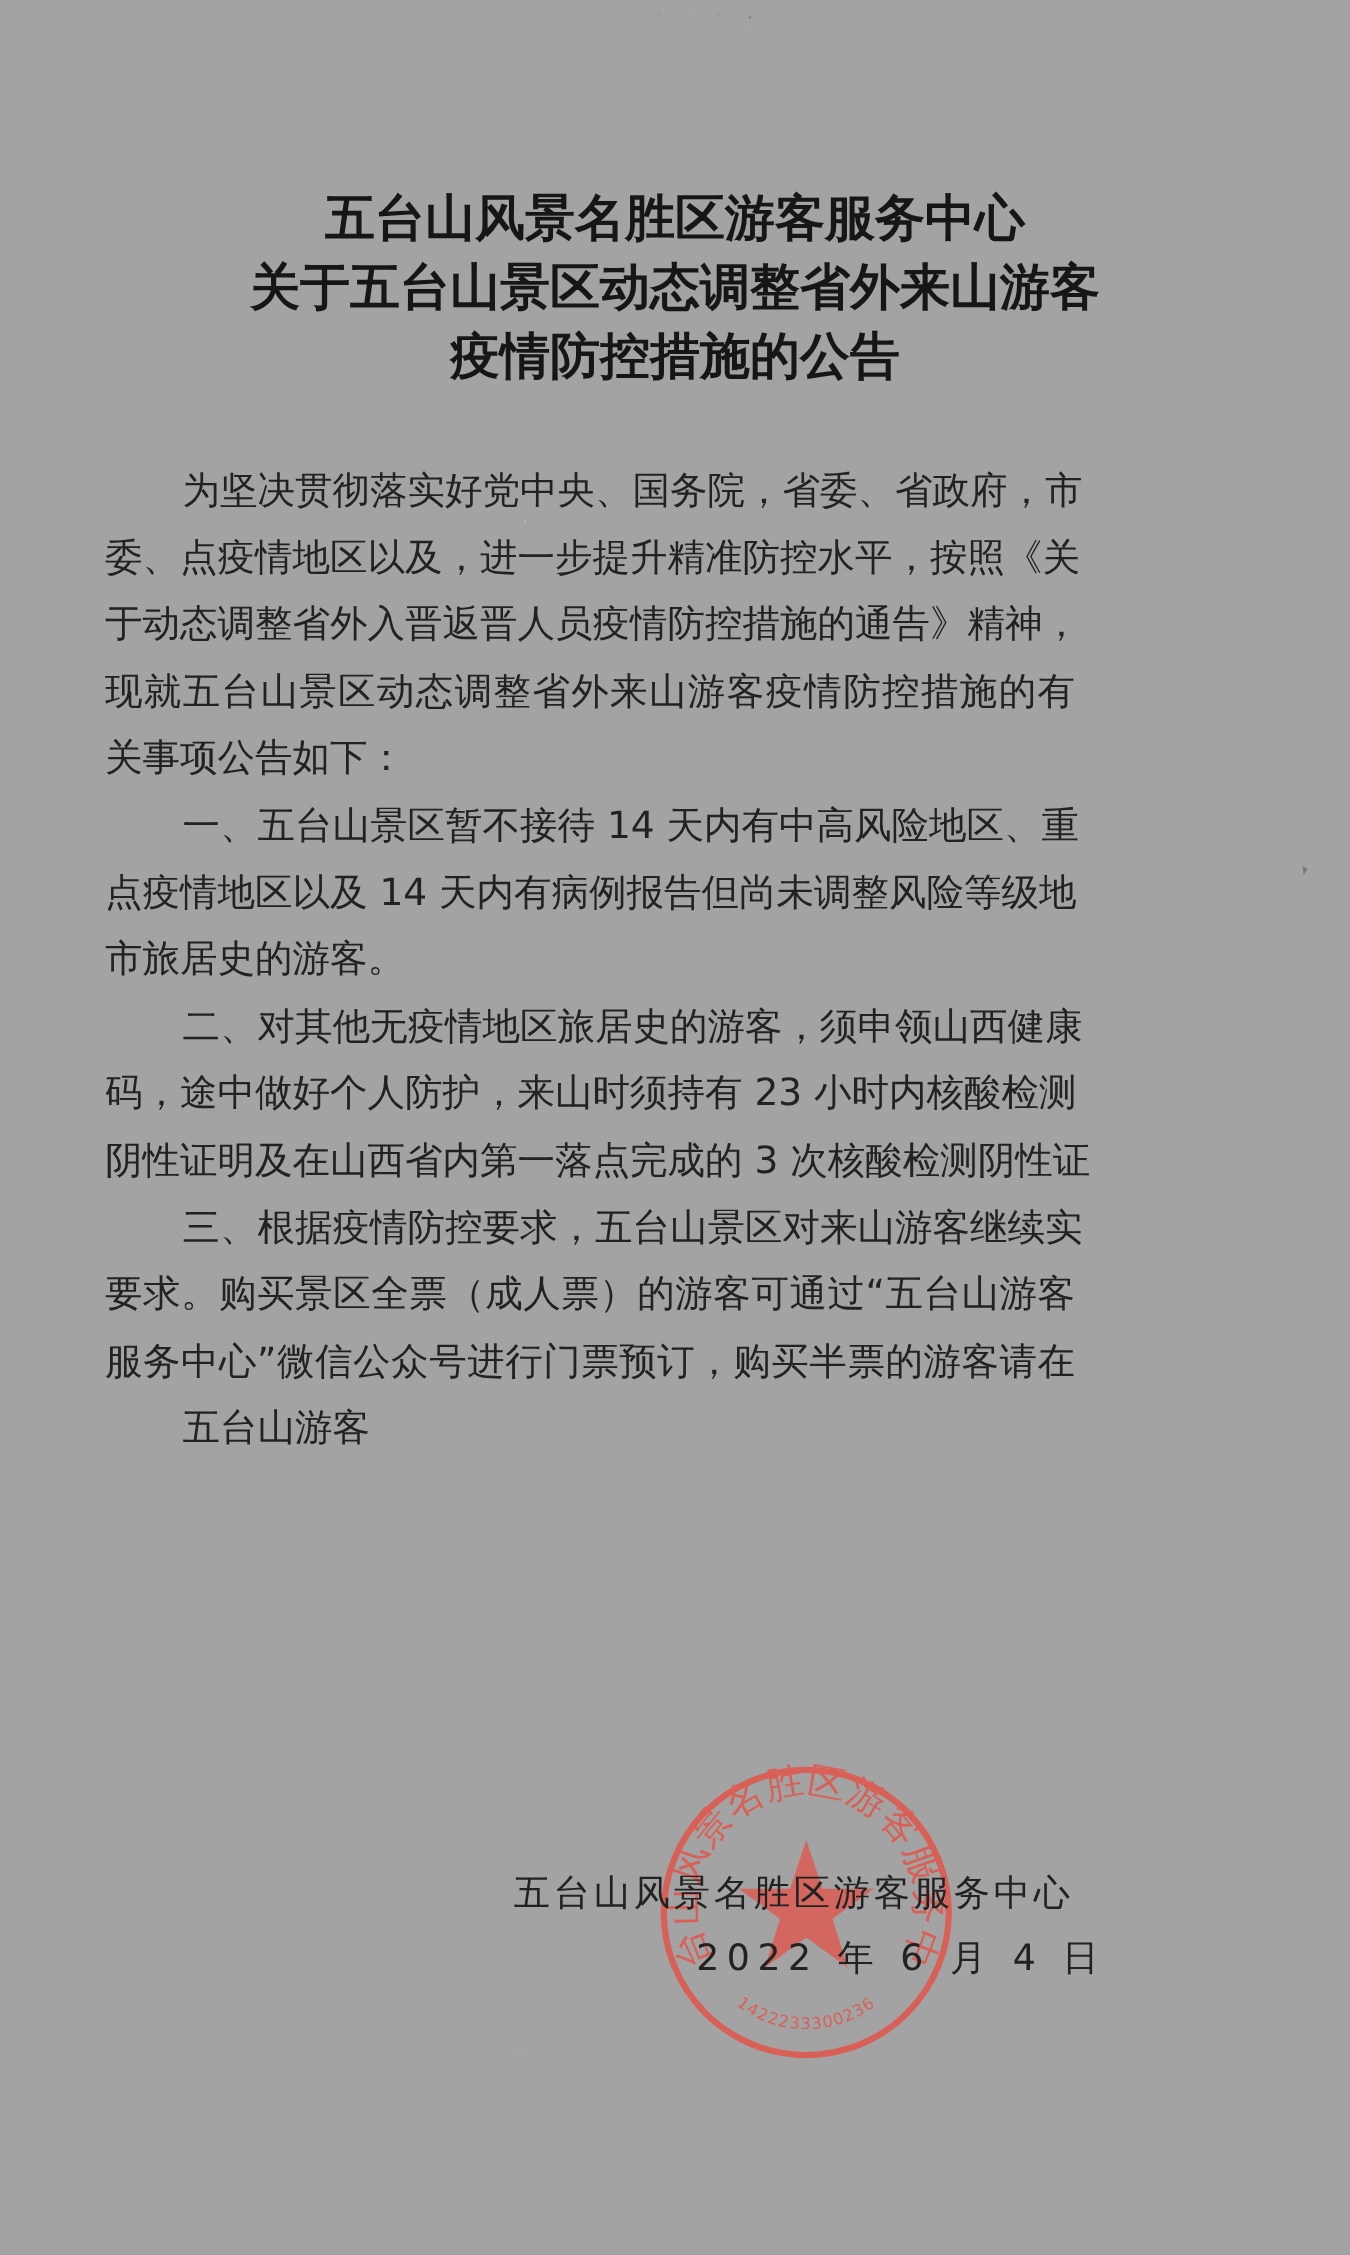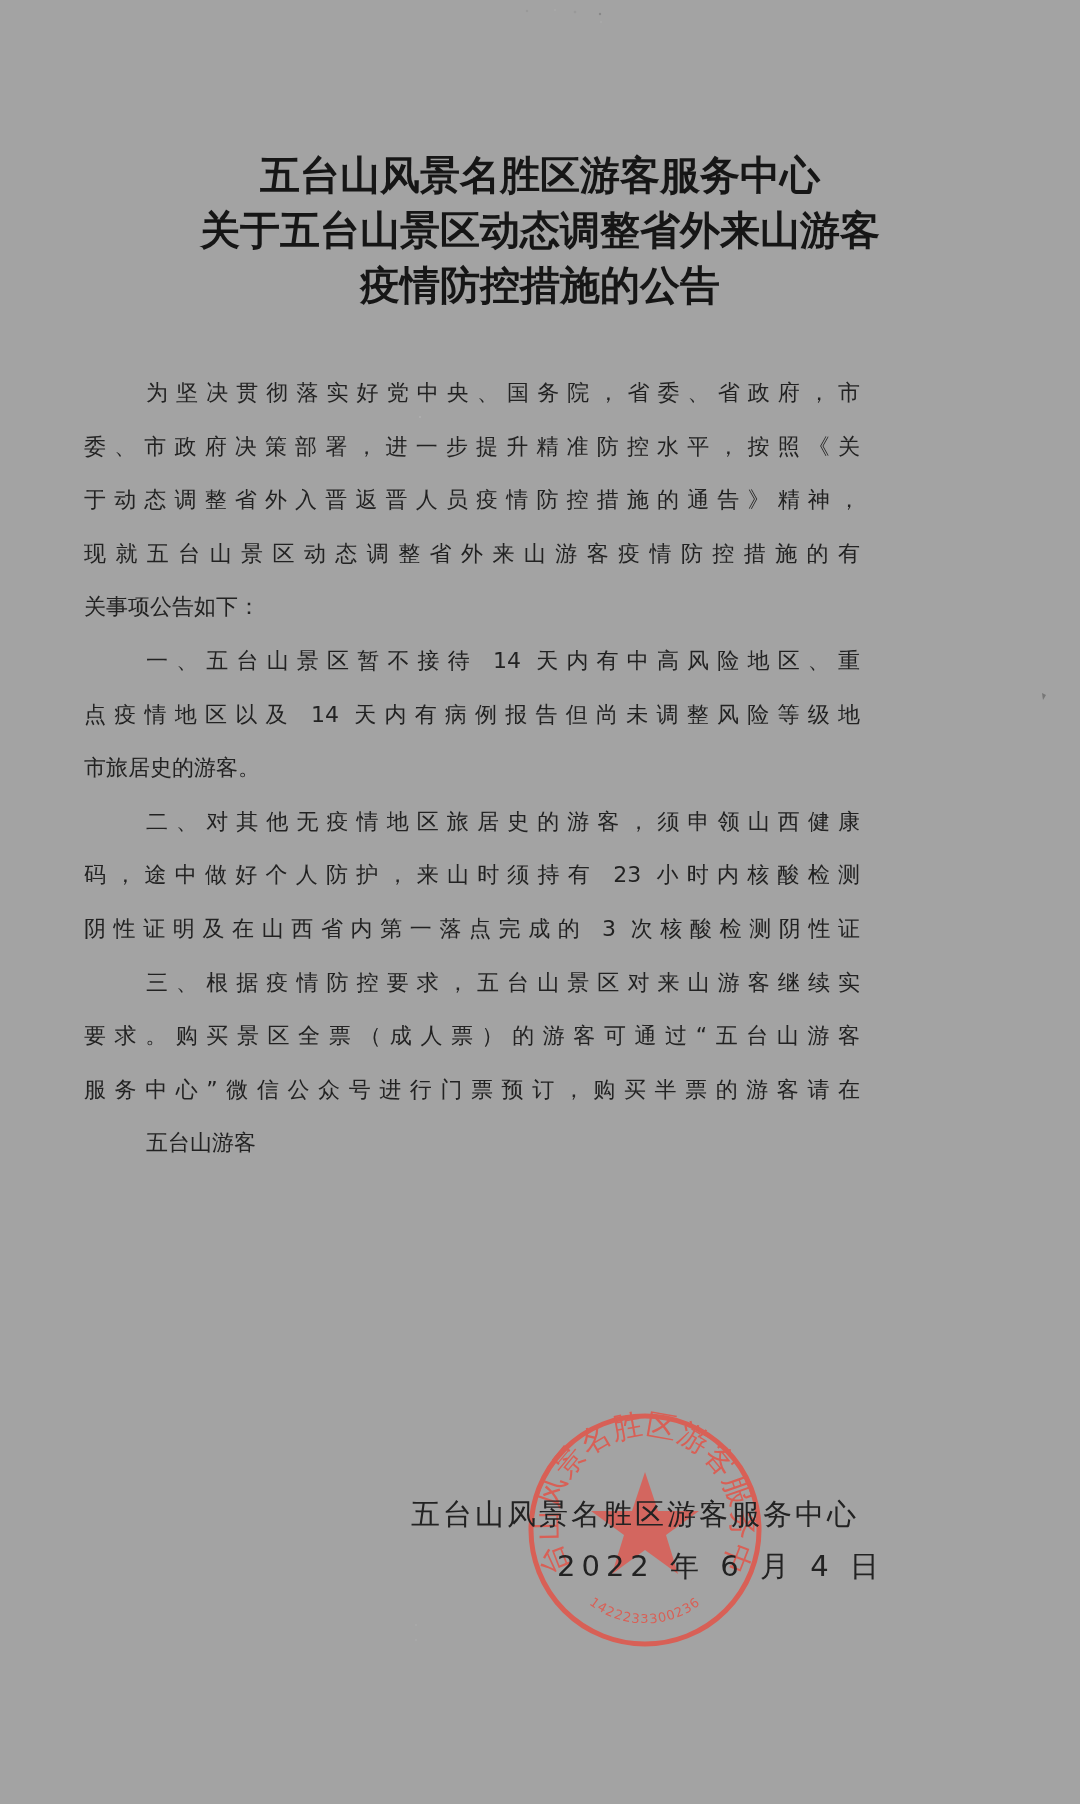--- a/index.html
+++ b/index.html
@@ -41,21 +41,21 @@
   .title-line {
     display: block;
     height: 55px;
   }
   .body-text {
     position: absolute;
     left: 84px;
     width: 776px;
     top: 366px;
     font-family: "DejaVu Sans", "Liberation Sans", sans-serif;
-    font-size: 22px;
+    font-size: 30px;
     line-height: 53.6px;
     color: #222222;
   }
   .line {
     display: block;
     white-space: nowrap;
     height: 53.6px;
     text-align: justify;
     text-align-last: justify;
     letter-spacing: 0px;
@@ -114,21 +114,21 @@
   </svg>
 
   <div class="title" style="top:148px;">
     <span class="title-line">五台山风景名胜区游客服务中心</span>
     <span class="title-line">关于五台山景区动态调整省外来山游客</span>
     <span class="title-line">疫情防控措施的公告</span>
   </div>
 
   <div class="body-text">
     <span class="line indent">为坚决贯彻落实好党中央、国务院，省委、省政府，市</span>
-    <span class="line">委、市政府决策部署，进一步提升精准防控水平，按照《关</span>
+    <span class="line">委、点疫情地区以及，进一步提升精准防控水平，按照《关</span>
     <span class="line">于动态调整省外入晋返晋人员疫情防控措施的通告》精神，</span>
     <span class="line">现就五台山景区动态调整省外来山游客疫情防控措施的有</span>
     <span class="line last">关事项公告如下：</span>
     <span class="line indent">一、五台山景区暂不接待 14 天内有中高风险地区、重</span>
     <span class="line">点疫情地区以及 14 天内有病例报告但尚未调整风险等级地</span>
     <span class="line last">市旅居史的游客。</span>
     <span class="line indent">二、对其他无疫情地区旅居史的游客，须申领山西健康</span>
     <span class="line">码，途中做好个人防护，来山时须持有 23 小时内核酸检测</span>
     <span class="line">阴性证明及在山西省内第一落点完成的 3 次核酸检测阴性证</span>
     <span class="line indent">三、根据疫情防控要求，五台山景区对来山游客继续实</span>

